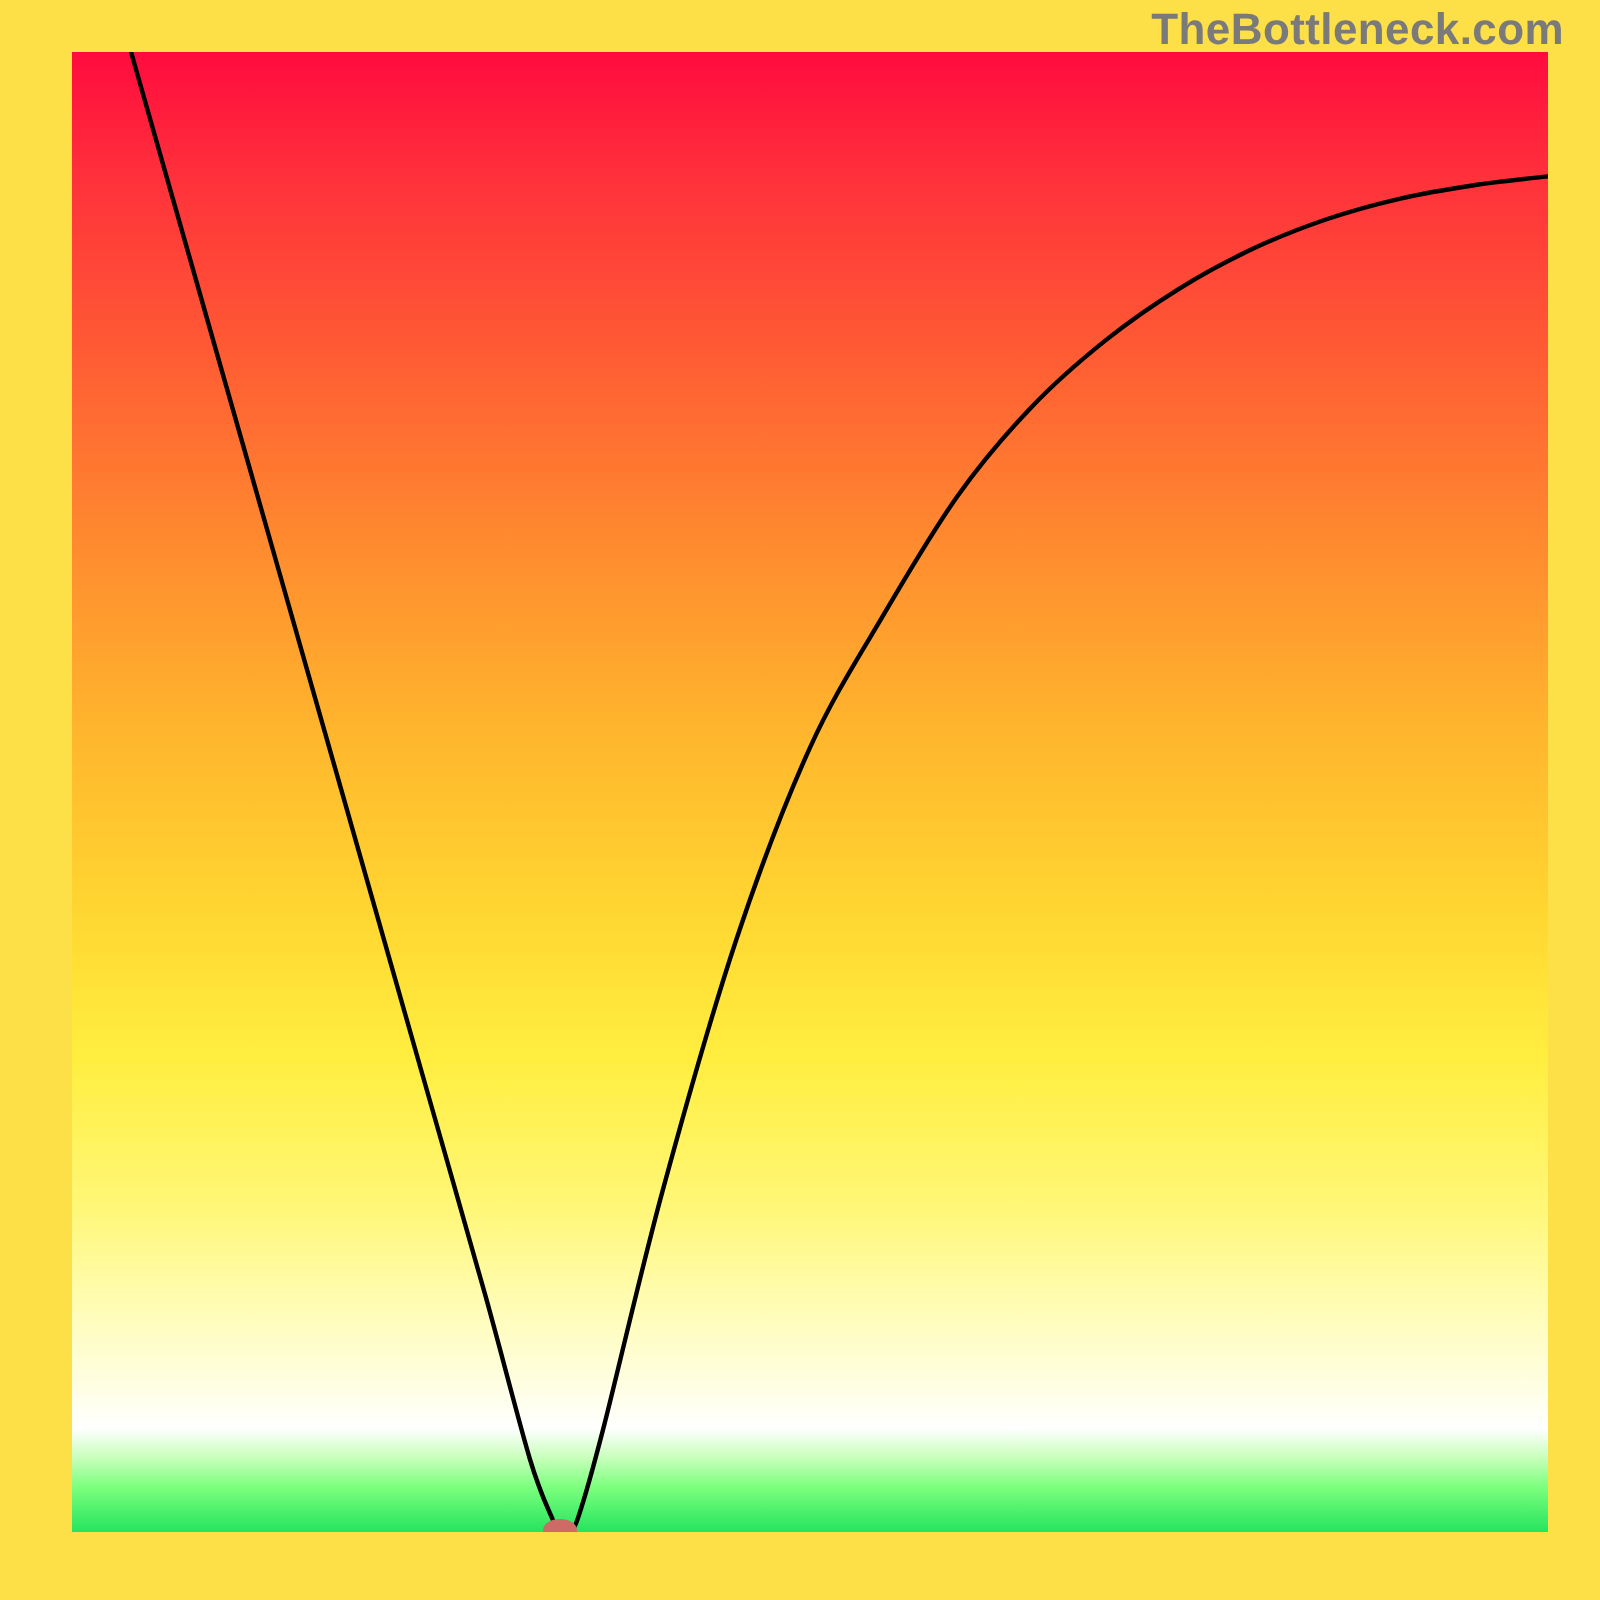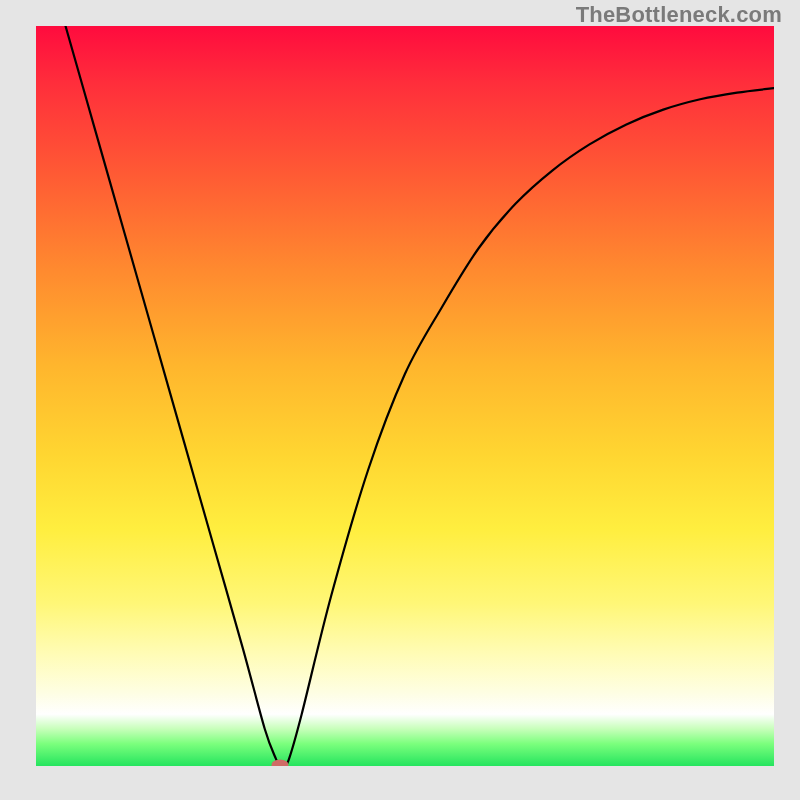--- a/index.html
+++ b/index.html
@@ -7,21 +7,21 @@
     padding: 0;
     width: 800px;
     height: 800px;
     background: #000;
     overflow: hidden;
   }
   .frame {
     position: relative;
     width: 800px;
     height: 800px;
-    background: #e5e5e5;
+    background: #fde047;
   }
   .watermark {
     position: absolute;
     top: 2px;
     right: 18px;
     color: #7a7a7a;
     font-family: Arial, Helvetica, sans-serif;
     font-size: 22px;
     font-weight: 600;
     letter-spacing: 0.2px;

